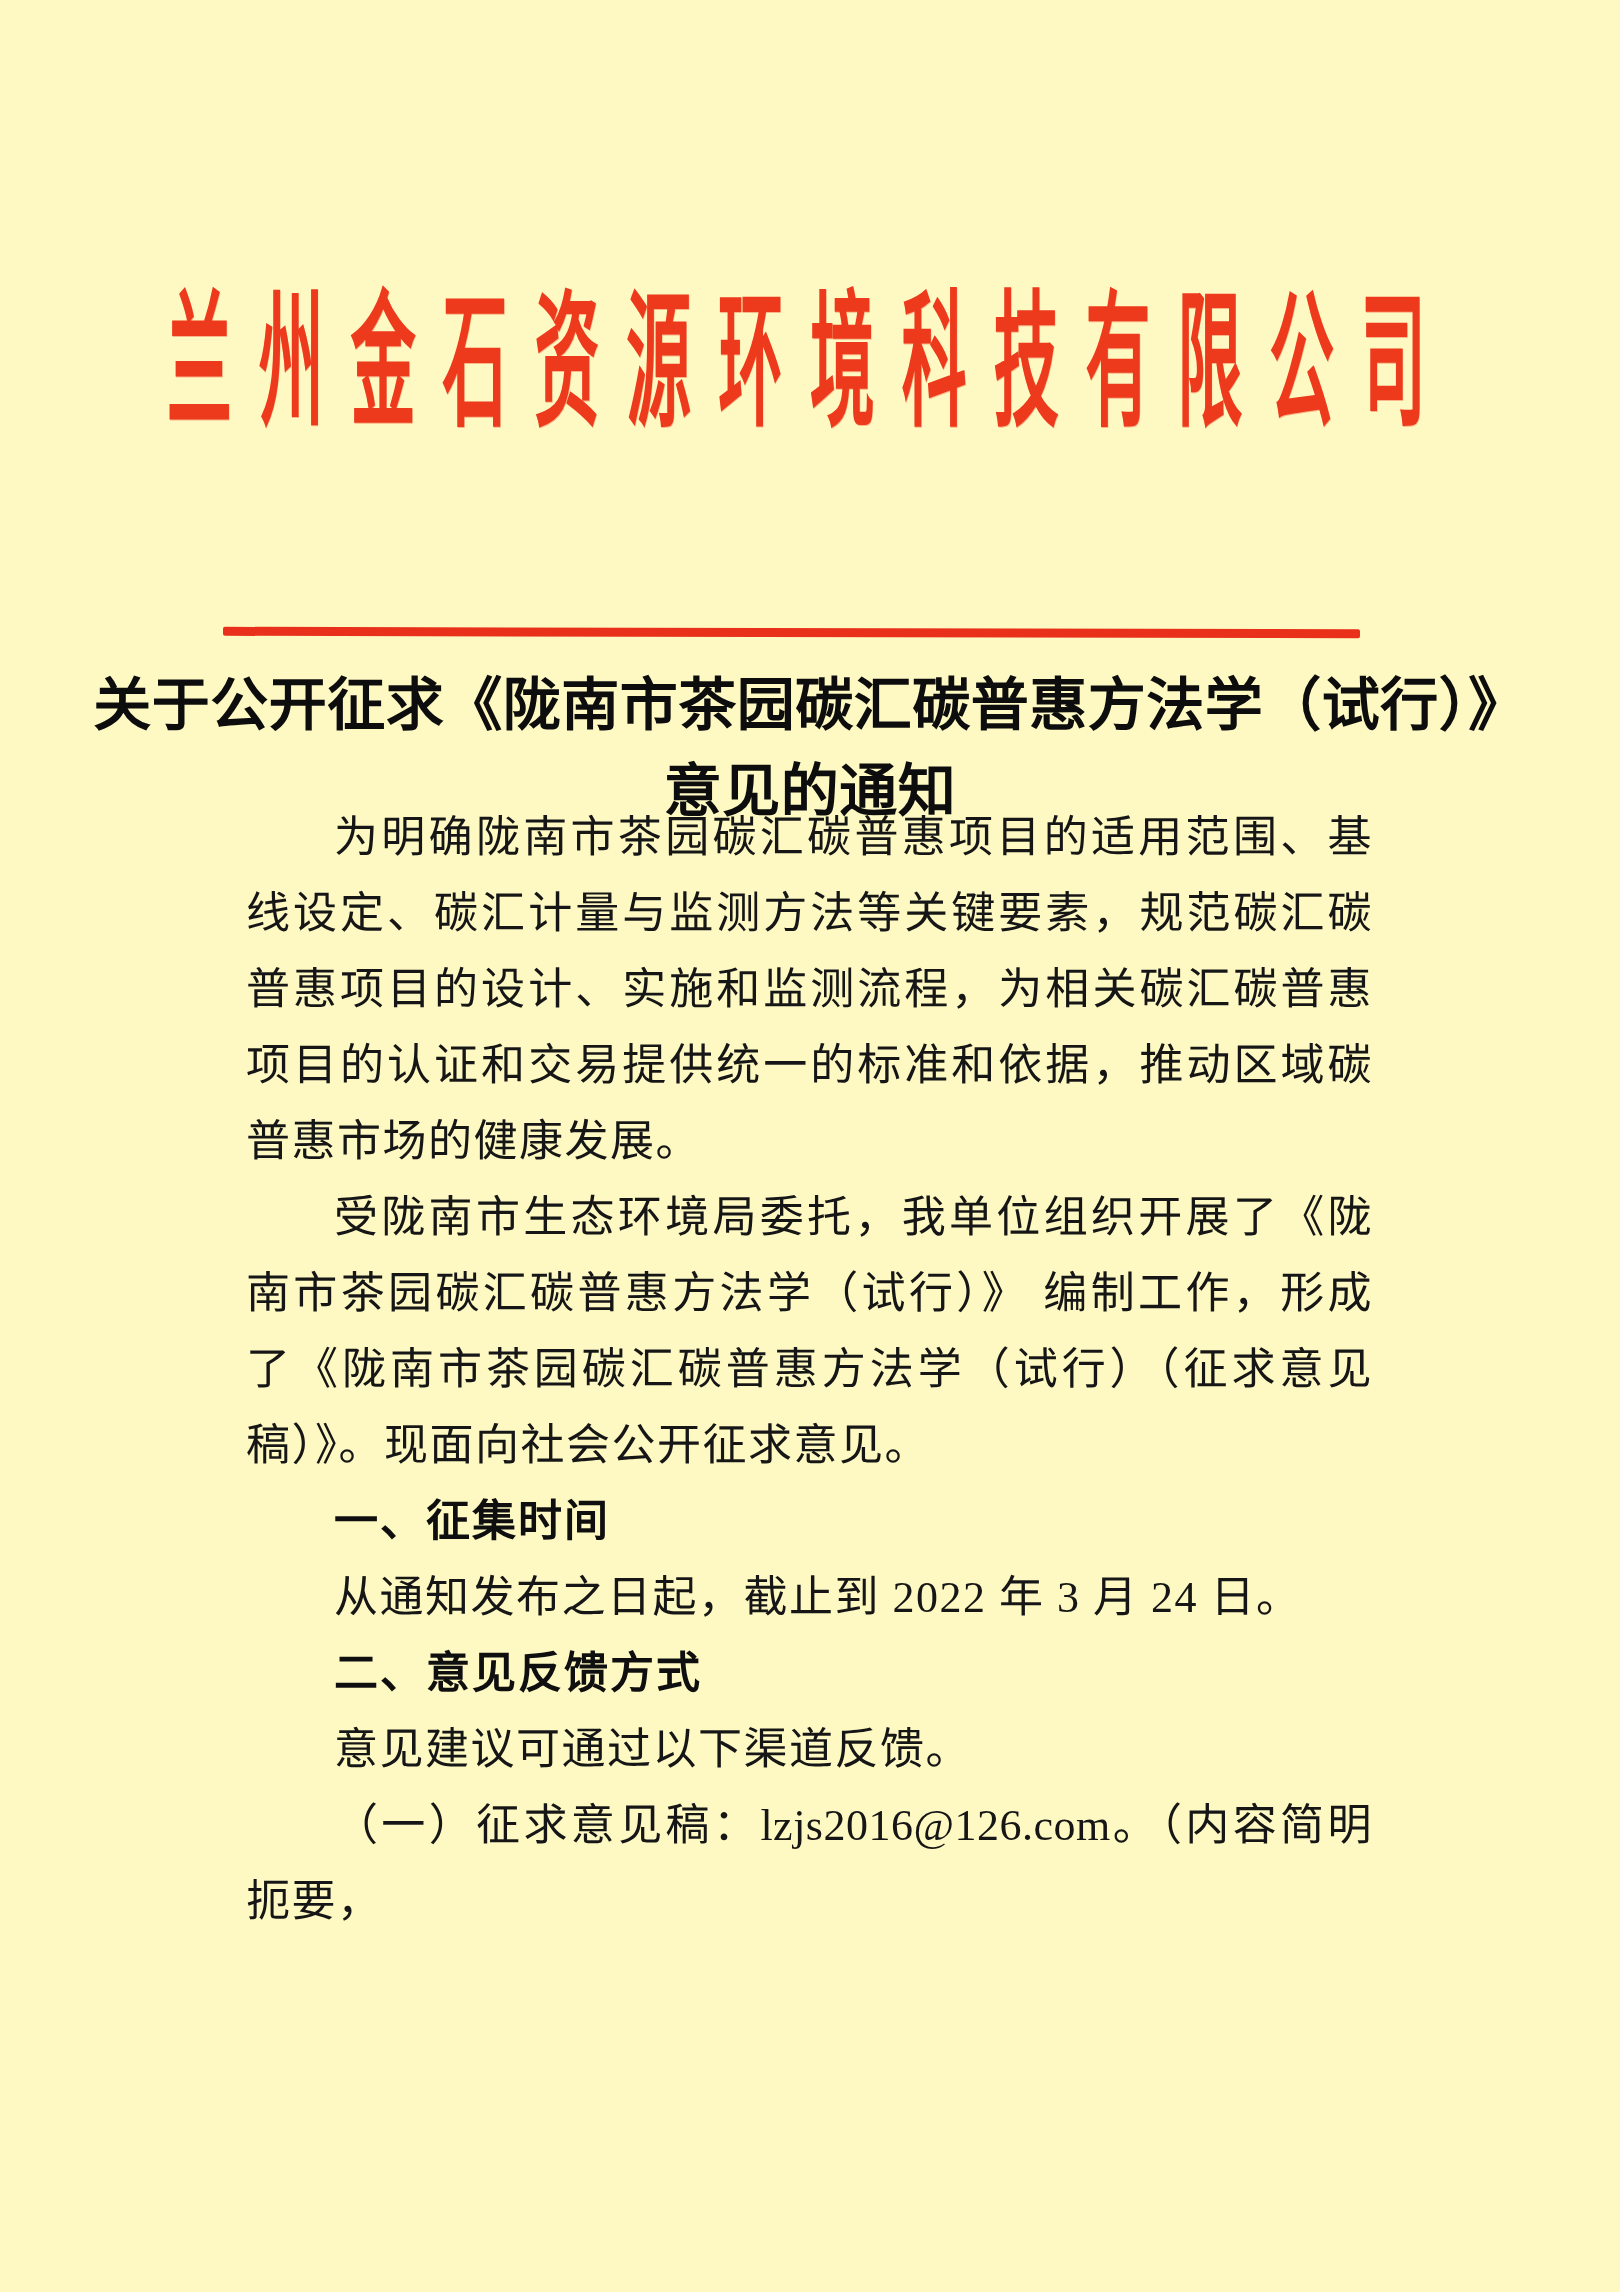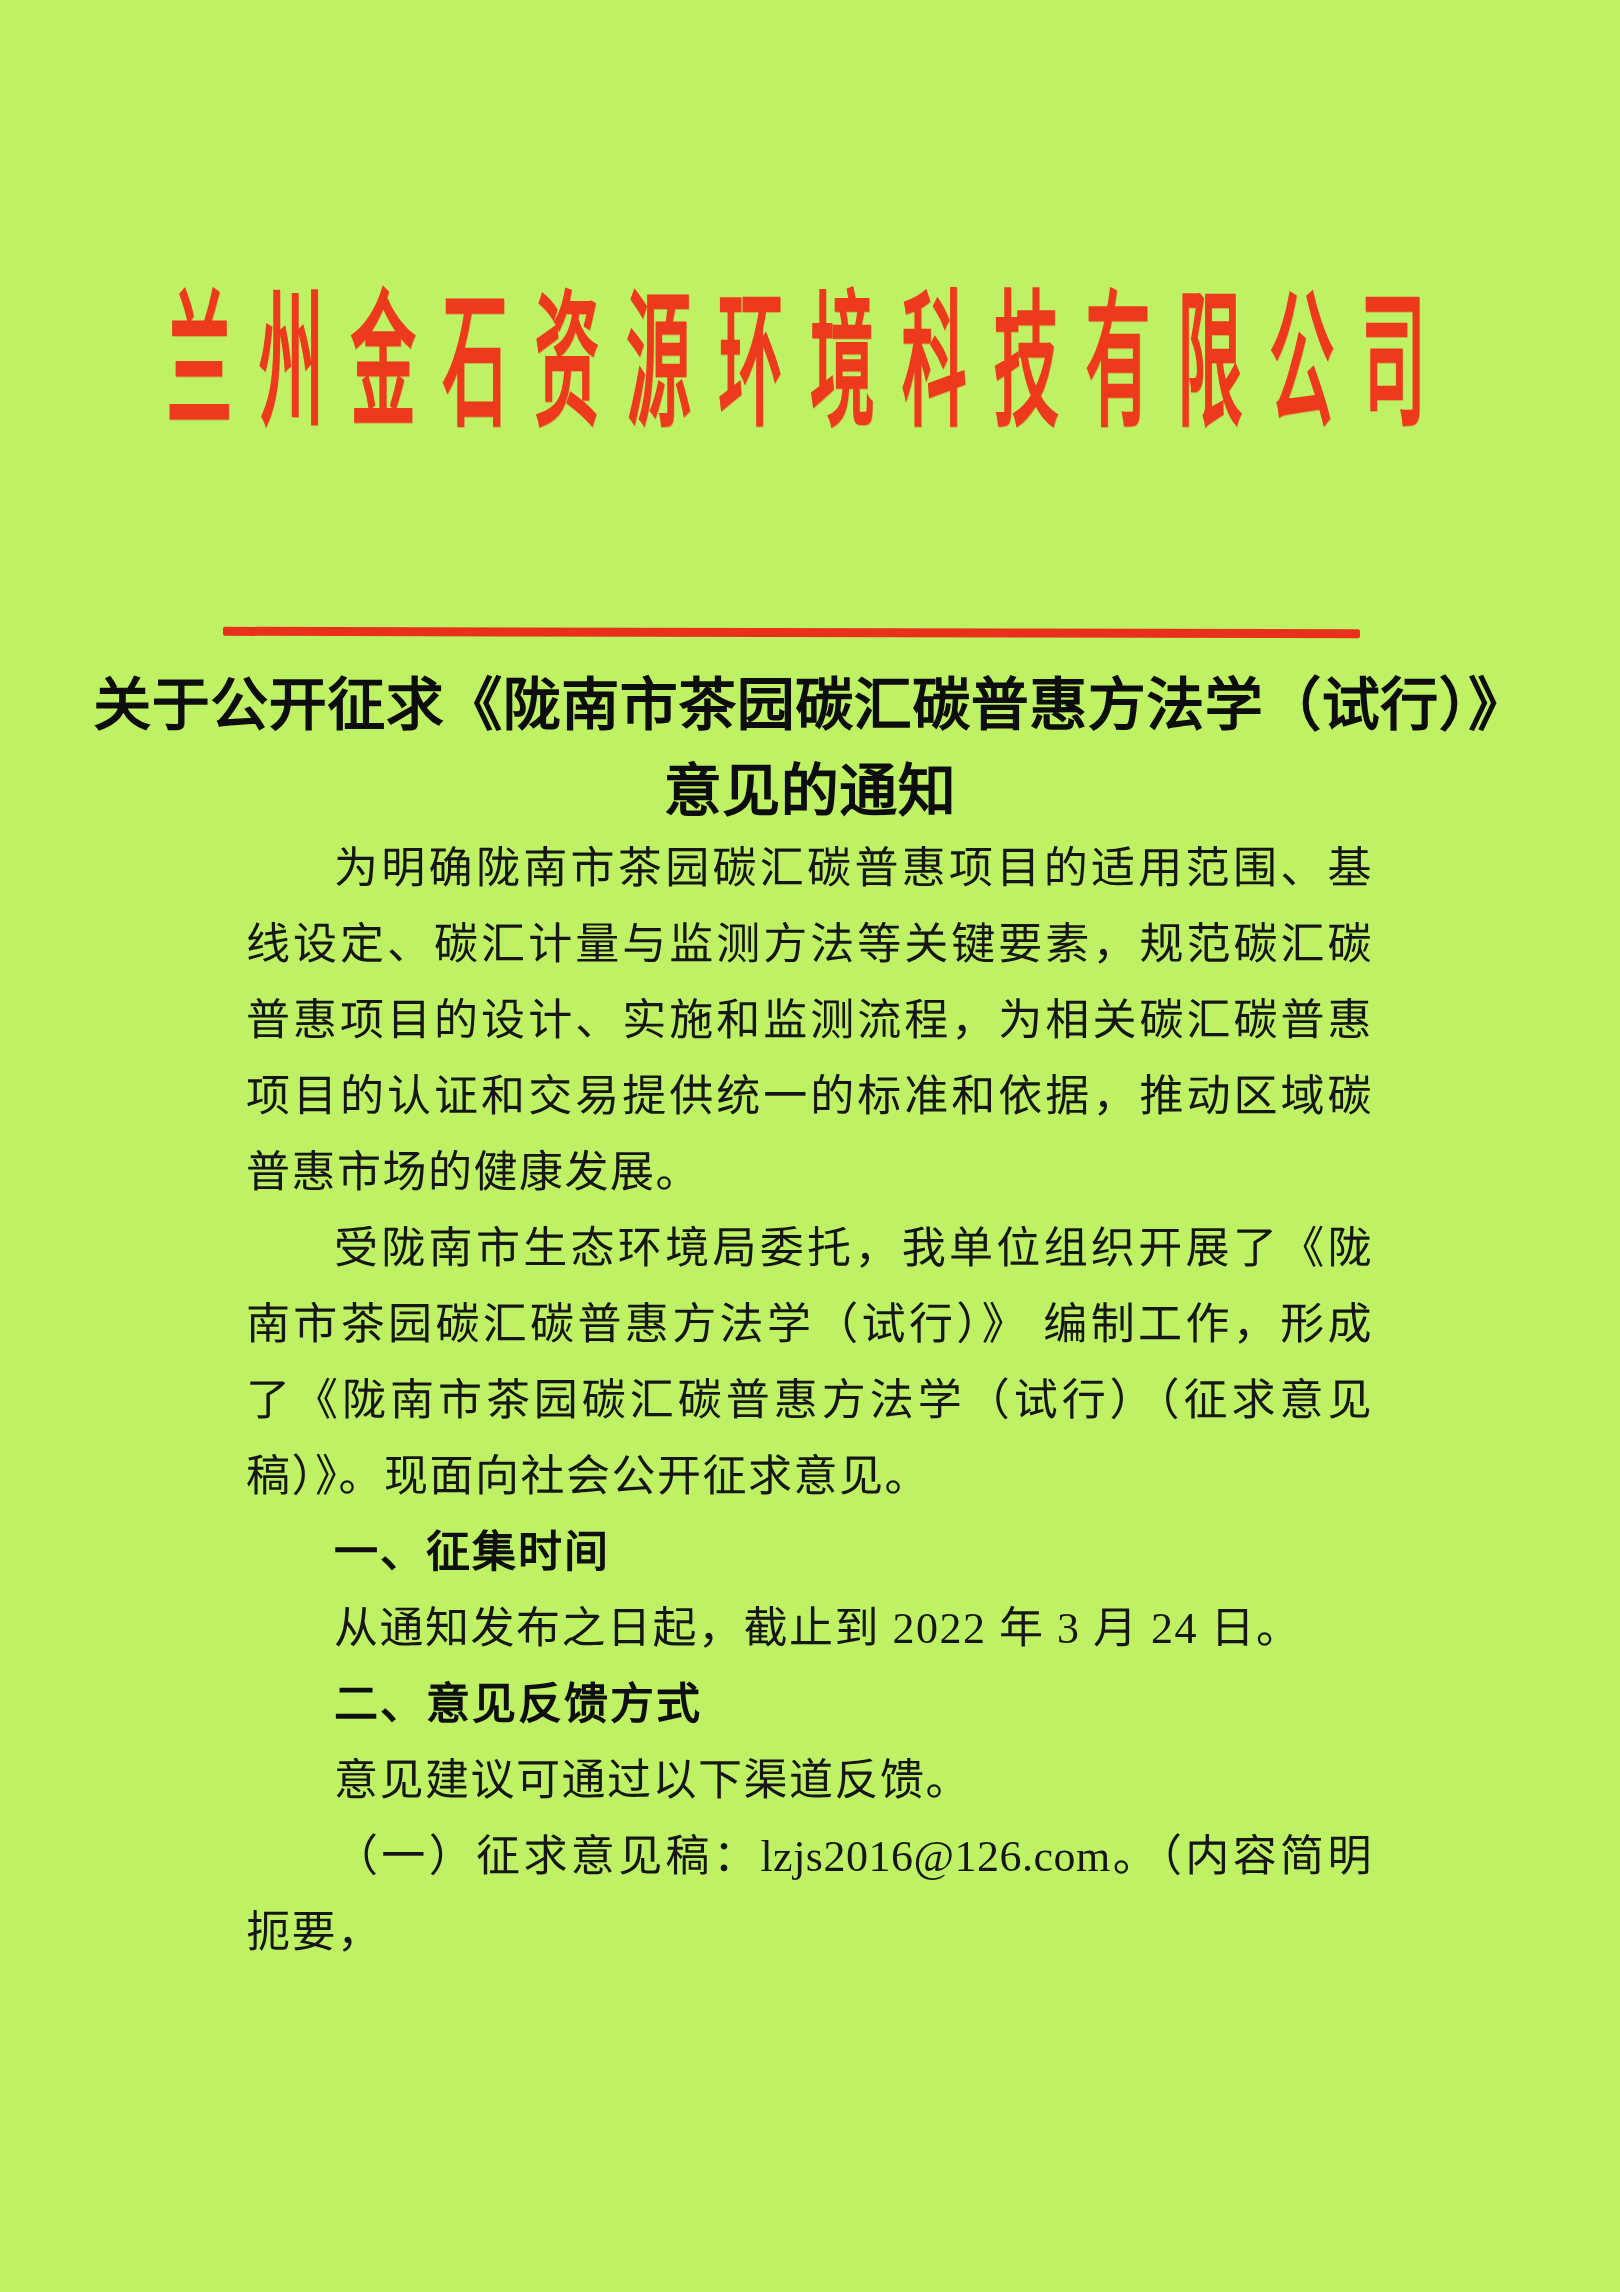--- a/index.html
+++ b/index.html
@@ -5,21 +5,21 @@
   html, body {
     margin: 0;
     padding: 0;
     background: #e9e9e9;
   }
   .page {
     position: relative;
     width: 1620px;
     height: 2293px;
     margin: 0 auto;
-    background: #bef264;
+    background: #fef9c3;
     overflow: hidden;
     font-family: "Liberation Serif", "DejaVu Serif", serif;
     color: #141414;
   }
   
   .letterhead {
     position: absolute;
     top: 281px;
     left: 50%;
     transform: translateX(-50%) scaleX(0.44);
@@ -53,21 +53,21 @@
     font-family: "Liberation Serif", "DejaVu Serif", serif;
     font-weight: 700;
     font-size: 58px;
     line-height: 86px;
     color: #0d0d0d;
     letter-spacing: 0.5px;
   }
   
   .body-col {
     position: absolute;
-    top: 831px;
+    top: 800px;
     left: 246px;
     width: 1127px;
     font-size: 44px;
     line-height: 76px;
     letter-spacing: 1.5px;
     text-align: justify;
     color: #161616;
   }
   .para {
     margin: 0;

